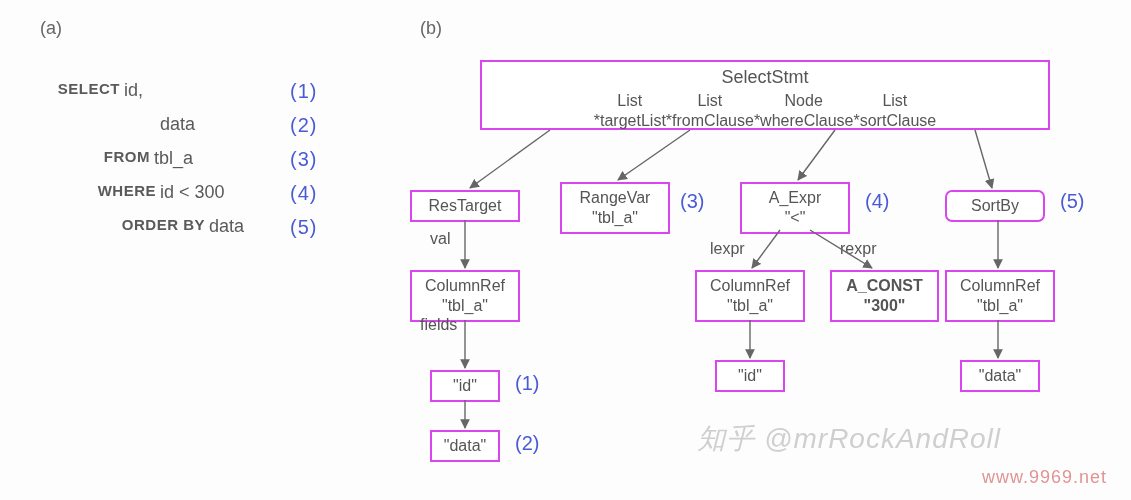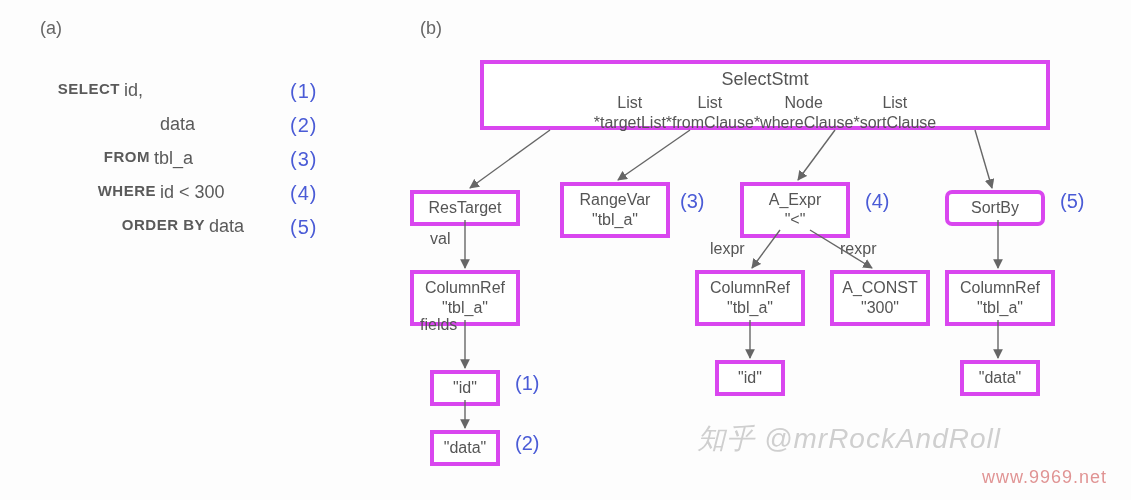--- a/index.html
+++ b/index.html
@@ -51,21 +51,21 @@
   
   .tree {
     position: absolute;
     left: 400px;
     top: 60px;
     width: 720px;
     height: 440px;
   }
   .node {
     position: absolute;
-    border: 4px solid #d946ef;
+    border: 2px solid #d946ef;
     background: #fff;
     text-align: center;
     font-size: 16px;
     line-height: 1.25;
     color: #555;
     padding: 4px 8px;
     box-sizing: border-box;
   }
   .node .title {
     display: block;
@@ -189,21 +189,21 @@
     <span class="sub">"id"</span>
   </div>
   <div class="node" style="left:30px; top:370px; width:70px;">
     <span class="sub">"data"</span>
   </div>
 
   <div class="node" style="left:295px; top:210px; width:110px;">
     <span class="title">ColumnRef</span>
     <span class="sub">"tbl_a"</span>
   </div>
-  <div class="node" style="left:430px; top:210px; width:100px;">
+  <div class="node" style="left:430px; top:210px; width:109px;font-weight:bold;">
     <span class="title">A_CONST</span>
     <span class="sub">"300"</span>
   </div>
   <div class="node" style="left:315px; top:300px; width:70px;">
     <span class="sub">"id"</span>
   </div>
 
   <div class="node" style="left:545px; top:210px; width:110px;">
     <span class="title">ColumnRef</span>
     <span class="sub">"tbl_a"</span>

